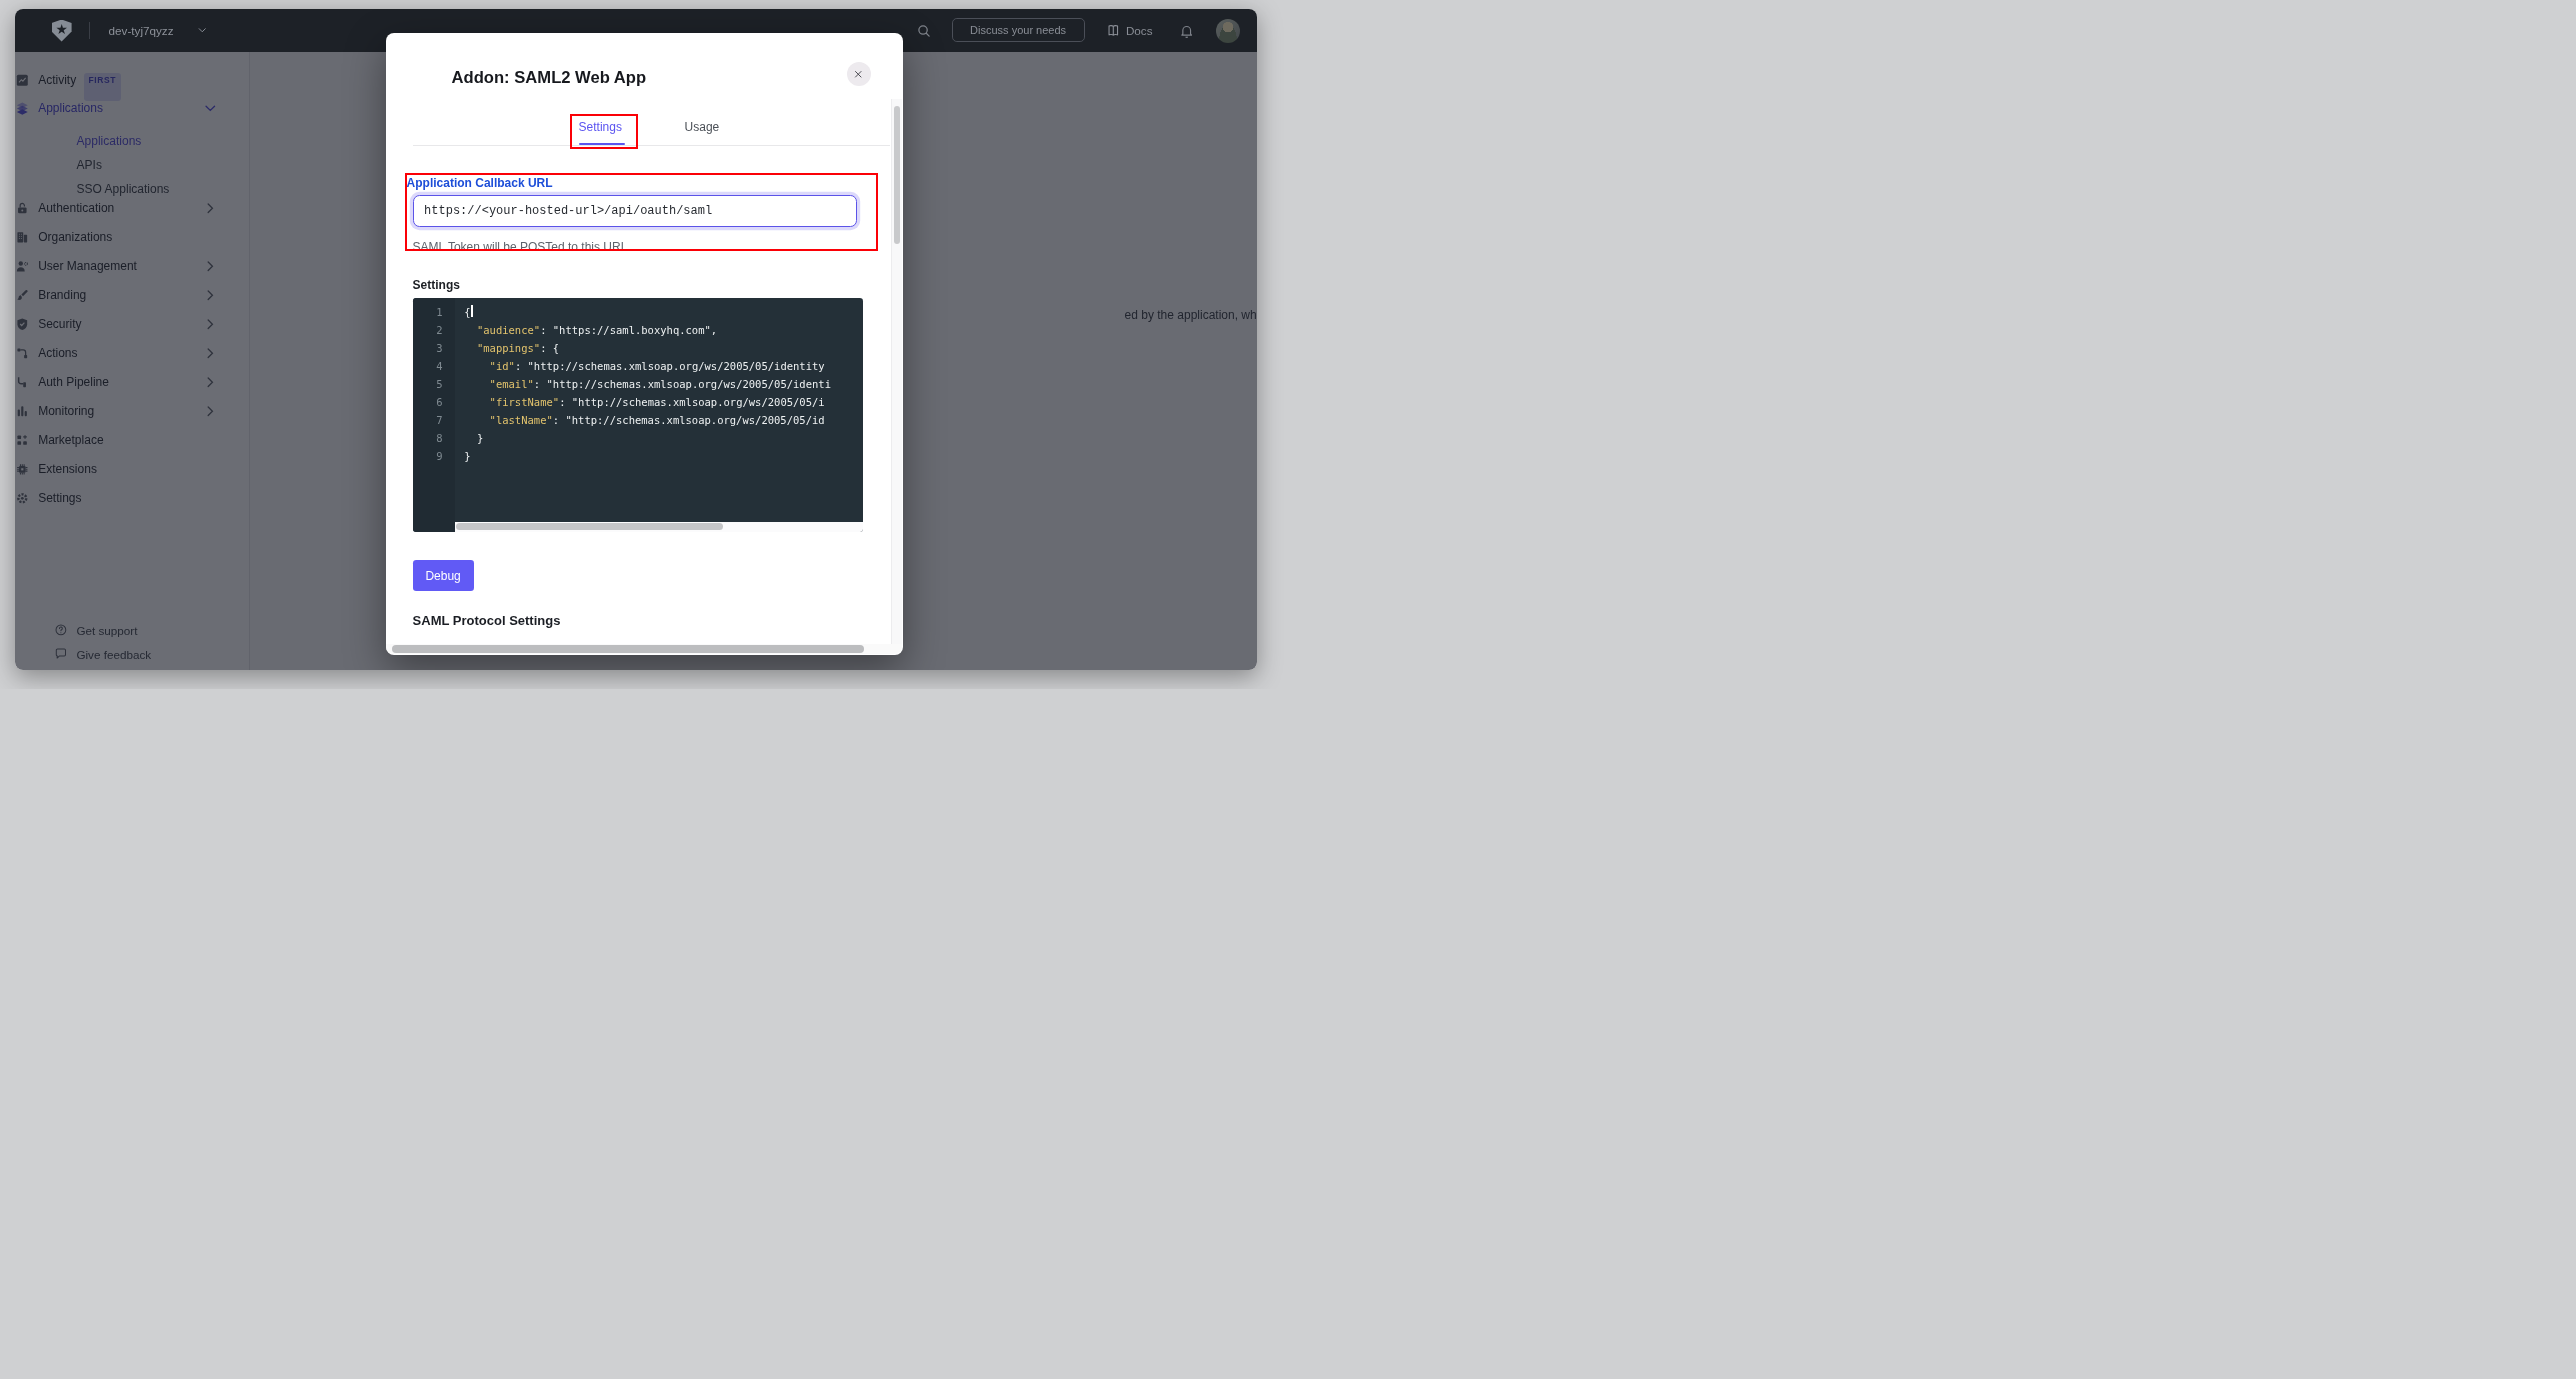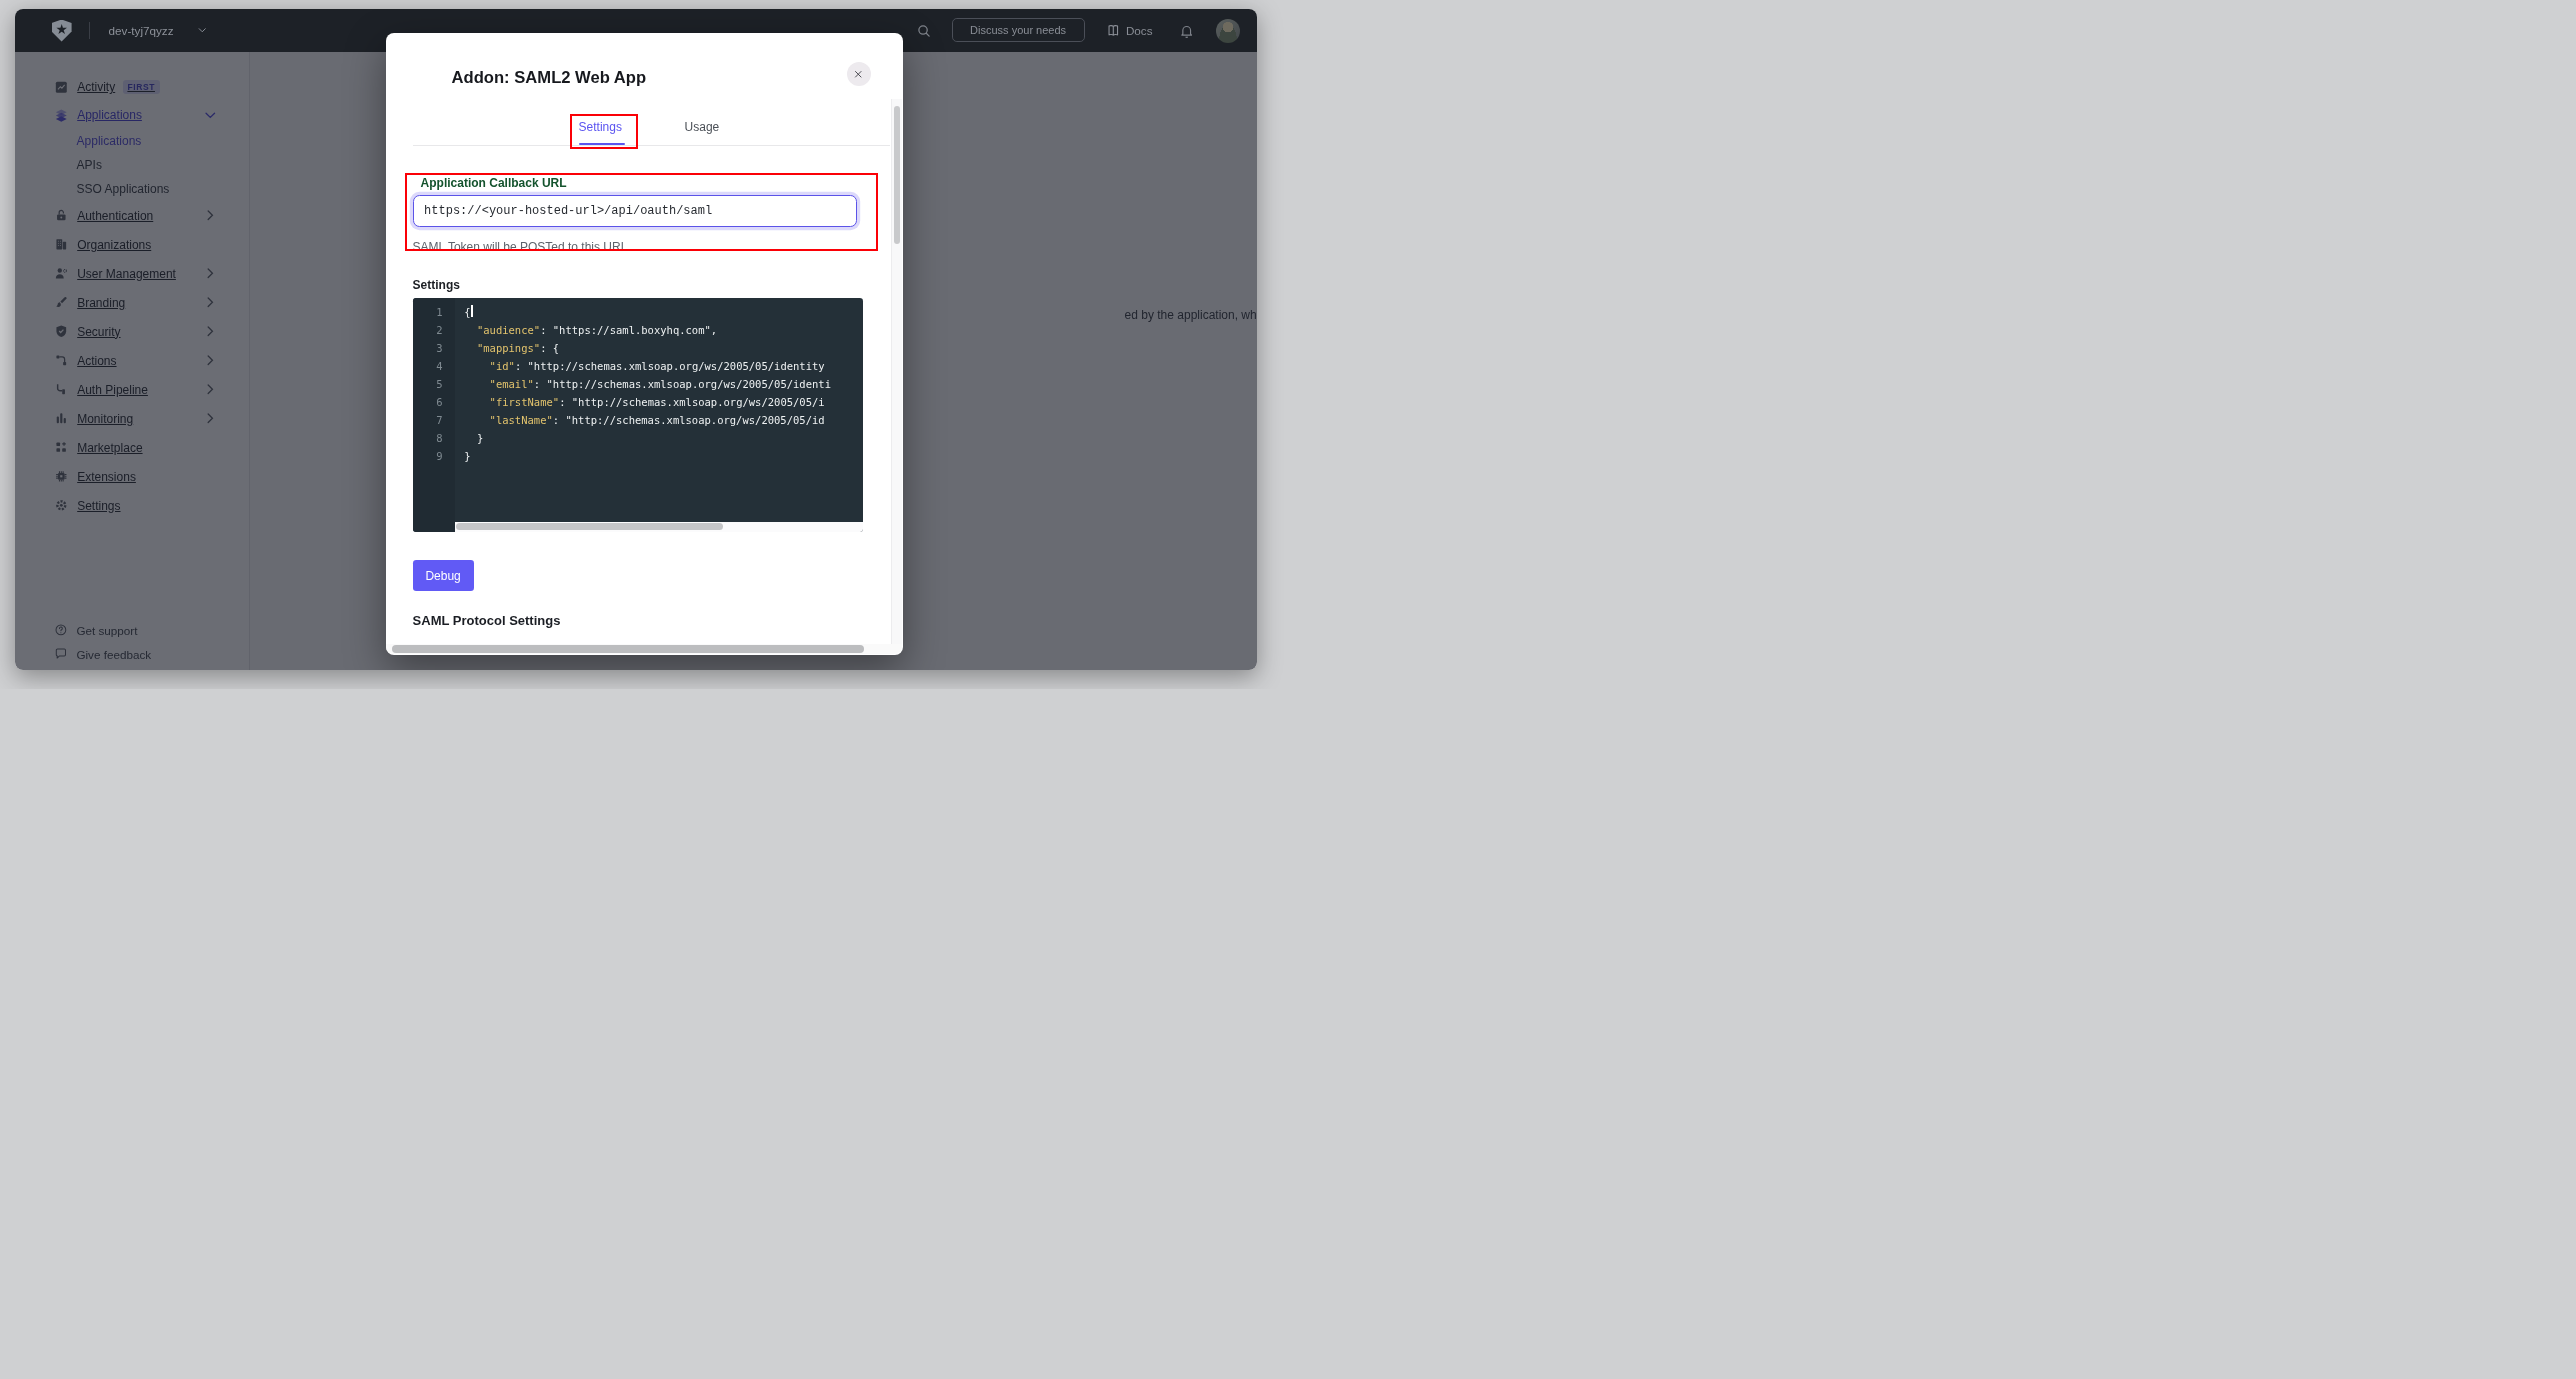--- a/index.html
+++ b/index.html
@@ -23,21 +23,21 @@
   .tb-bell { position:absolute; left:1164px; top:13.8px; width:15.4px; height:16px; color:#7e828a; cursor:pointer; }
   .tb-avatar { position:absolute; left:1201px; top:9.7px; width:24px; height:24px; border-radius:50%; cursor:pointer; overflow:hidden;
     background:
       radial-gradient(circle at 50% 34%, #6e6a5e 0 26%, rgba(0,0,0,0) 27%),
       radial-gradient(ellipse at 50% 92%, #3c453f 0 52%, rgba(0,0,0,0) 53%),
       linear-gradient(135deg,#5a5f5e,#41464a); }
 
   
   .sidebar { position:absolute; left:0; top:43px; width:235px; bottom:0; background:#ffffff; border-right:0.8px solid #e4e4e7; z-index:1; }
   .side-list { padding-top:21px; }
-  .side-item { height:28px; display:flex; align-items:center; padding-left:39px; position:relative; cursor:pointer; font-size:12px; color:#2e323a;text-decoration:underline; }
+  .side-item { height:28px; display:flex; position:relative; cursor:pointer; font-size:12px; color:#2e323a; }
   .side-item .icn { width:14.6px; height:14.6px; color:#62666e; margin-right:9px; flex:none; }
   .side-item.h36 { height:29px; }
   .side-item.active { color:#4f48d6; }
   .side-item.active .icn { color:#5b54e0; }
   .side-sub { height:24px; display:flex; align-items:center; padding-left:62px; font-size:12px; color:#3f444c; cursor:pointer; }
   .side-sub.active { color:#5a52d8; }
   .badge { margin-left:7.3px; font-size:8.5px; font-weight:bold; letter-spacing:0.6px; color:#4b47c4; background:#dcdcfa; border-radius:3.2px; padding:2px 4.9px; }
   .chev { position:absolute; right:22px; width:10.5px; height:10.5px; color:#6c7077; }
   .side-footer { position:absolute; left:0; bottom:4px; width:100%; }
   .side-foot-item { height:24px; display:flex; align-items:center; padding-left:39px; font-size:11.7px; color:#494e56; cursor:pointer; }
@@ -67,21 +67,21 @@
   .m-close { position:absolute; left:461px; top:29px; width:24px; height:24px; border-radius:50%; background:#edeaee; color:#37373f; display:flex; align-items:center; justify-content:center; cursor:pointer; }
   .m-close .icn { width:10.5px; height:10.5px; }
   .m-tab { position:absolute; top:87px; font-size:12px; cursor:pointer; }
   .m-tab.t-settings { left:193px; color:#5b54f0; }
   .m-tab.t-usage { left:267px; color:#4b5057;padding-left:32px; }
   .m-underline { position:absolute; left:193px; top:110px; width:46px; height:2.4px; background:#5b54f0; border-radius:1.6px; }
   .m-divider { position:absolute; left:27px; right:13px; top:112px; height:0.8px; background:#e8e8ea; }
   .anno { position:absolute; border:2px solid #fb0006; z-index:12; pointer-events:none; }
   .anno.tab-box { left:184px; top:81px; width:68px; height:35px; }
   .anno.cb-box { left:19.4px; top:140px; width:473px; height:78px; }
-  .cb-label { position:absolute; left:35px; top:143px; font-size:12px; font-weight:600; color:#14532d; }
+  .cb-label { position:absolute; left:21px; top:143px; font-size:12px; font-weight:600; color:#1d4ed8; }
   .cb-input { position:absolute; left:27px; top:162px; width:444px; height:32px; border:1.6px solid #5b53e8; border-radius:6.5px; box-shadow:0 0 0 3.2px #dcd9fb; padding:0 10.5px; font-size:12px; color:#272b31; font-family:Liberation Mono, monospace; background:#fff; outline:none; }
   .cb-helper { position:absolute; left:27px; top:207px; font-size:12px; color:#5d636b; }
   .settings-label { position:absolute; left:27px; top:245px; font-size:12px; font-weight:bold; color:#1c1f24; }
 
   .editor { position:absolute; left:27px; top:265px; width:450px; height:234px; background:#243038; border-radius:3.2px; overflow:hidden; cursor:text; }
   .ed-gutter { position:absolute; left:0; top:0; width:42px; height:100%; background:#202b33; }
   .ed-lines { position:absolute; left:0; top:4.9px; right:0; }
   .code-line { display:flex; height:18px; line-height:18px; font-family:"DejaVu Sans Mono", monospace; font-size:10.5px; }
   .code-line .ln { width:42px; flex:none; text-align:right; padding-right:12px; color:#7f8a91; }
   .code-line .ct { padding-left:9.7px; white-space:pre; overflow:hidden; color:#eef1f2; }

